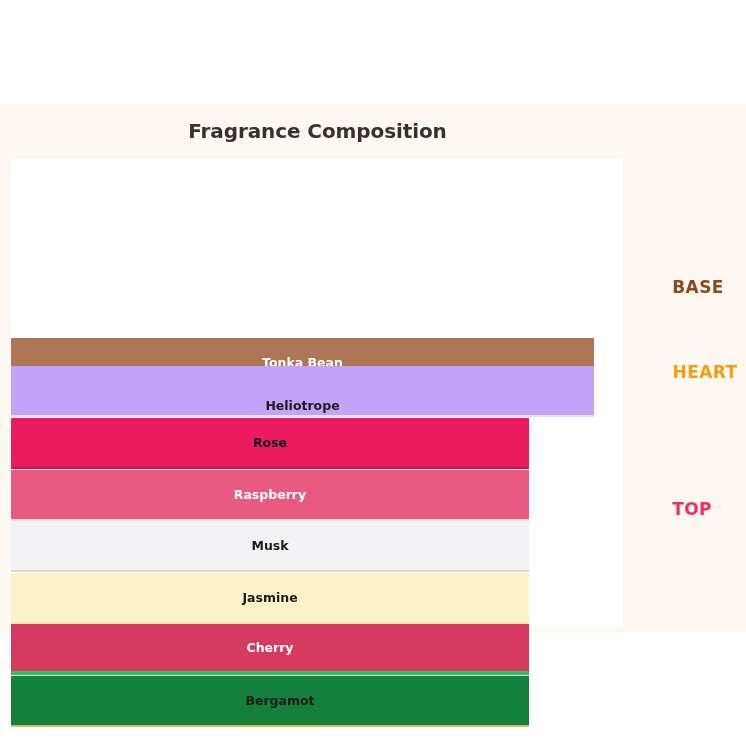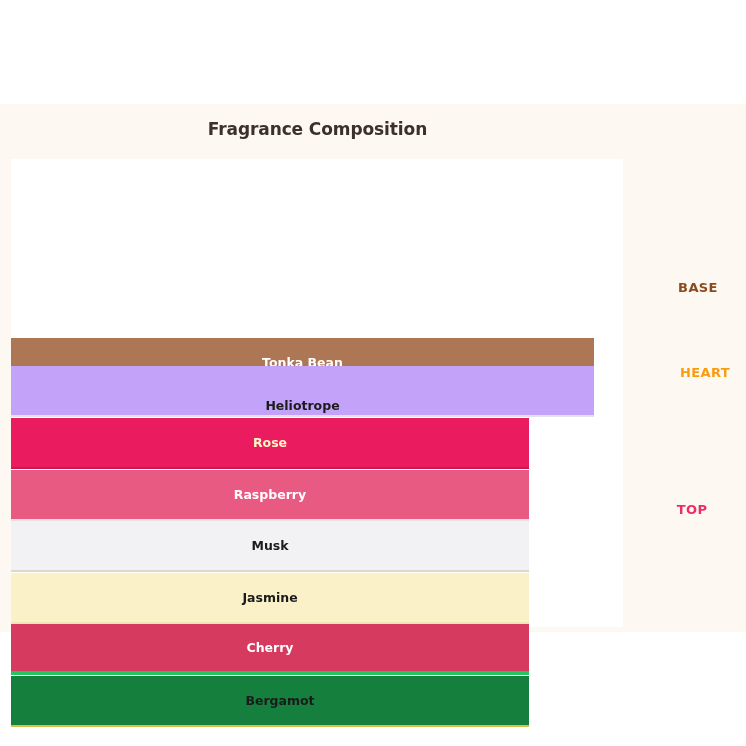--- a/index.html
+++ b/index.html
@@ -22,21 +22,21 @@
     height: 528px;
     background: #fdf8f1;
   }
 
   #chart-title {
     position: absolute;
     left: 0;
     top: 15px;
     width: 635px;
     text-align: center;
-    font-size: 17px;
+    font-size: 20px;
     font-weight: bold;
     color: #3b302b;
     letter-spacing: -0.1px;
   }
 
   
   #plot-area {
     position: absolute;
     left: 11px;
     top: 55px;
@@ -64,21 +64,21 @@
 
   .bar-label {
     font-size: 12.5px;
     font-weight: bold;
     white-space: nowrap;
     pointer-events: none;
   }
 
   .group-label {
     position: absolute;
-    font-size: 13px;
+    font-size: 17px;
     font-weight: bold;
     letter-spacing: 0.4px;
     white-space: nowrap;
     text-align: center;
     transform: translate(-50%, -50%);
   }
 </style>
 </head>
 <body>
 
@@ -93,21 +93,21 @@
 
     <div class="bar" style="top:211px; height:51px; width:583px; background:#ad7655; border-bottom:2px solid #8d5b3f;margin-top:23px;">
       <span class="bar-label" style="color:#ffffff;">Tonka Bean</span>
     </div>
 
     <div class="bar" style="top:262px; height:51px; width:583px; background:#c3a3fa; border-bottom:2px solid #e3e3e6;">
       <span class="bar-label" style="color:#1b1b1b;margin-top:29px;">Heliotrope</span>
     </div>
 
     <div class="bar" style="top:314px; height:51px; width:518px; background:#ea1b5e; border-bottom:2px solid #c71a53;">
-      <span class="bar-label" style="color:#fef9c3;">Rose</span>
+      <span class="bar-label" style="color:#0f172a;">Rose</span>
     </div>
 
     <div class="bar" style="top:366px; height:51px; width:518px; background:#e85a82; border-bottom:2px solid #e2e2e4;">
       <span class="bar-label" style="color:#ffffff;">Raspberry</span>
     </div>
 
     <div class="bar" style="top:417px; height:51px; width:518px; background:#f2f2f4; border-bottom:2px solid #ddd9c9;">
       <span class="bar-label" style="color:#1b1b1b;text-align:right;">Musk</span>
     </div>
 

